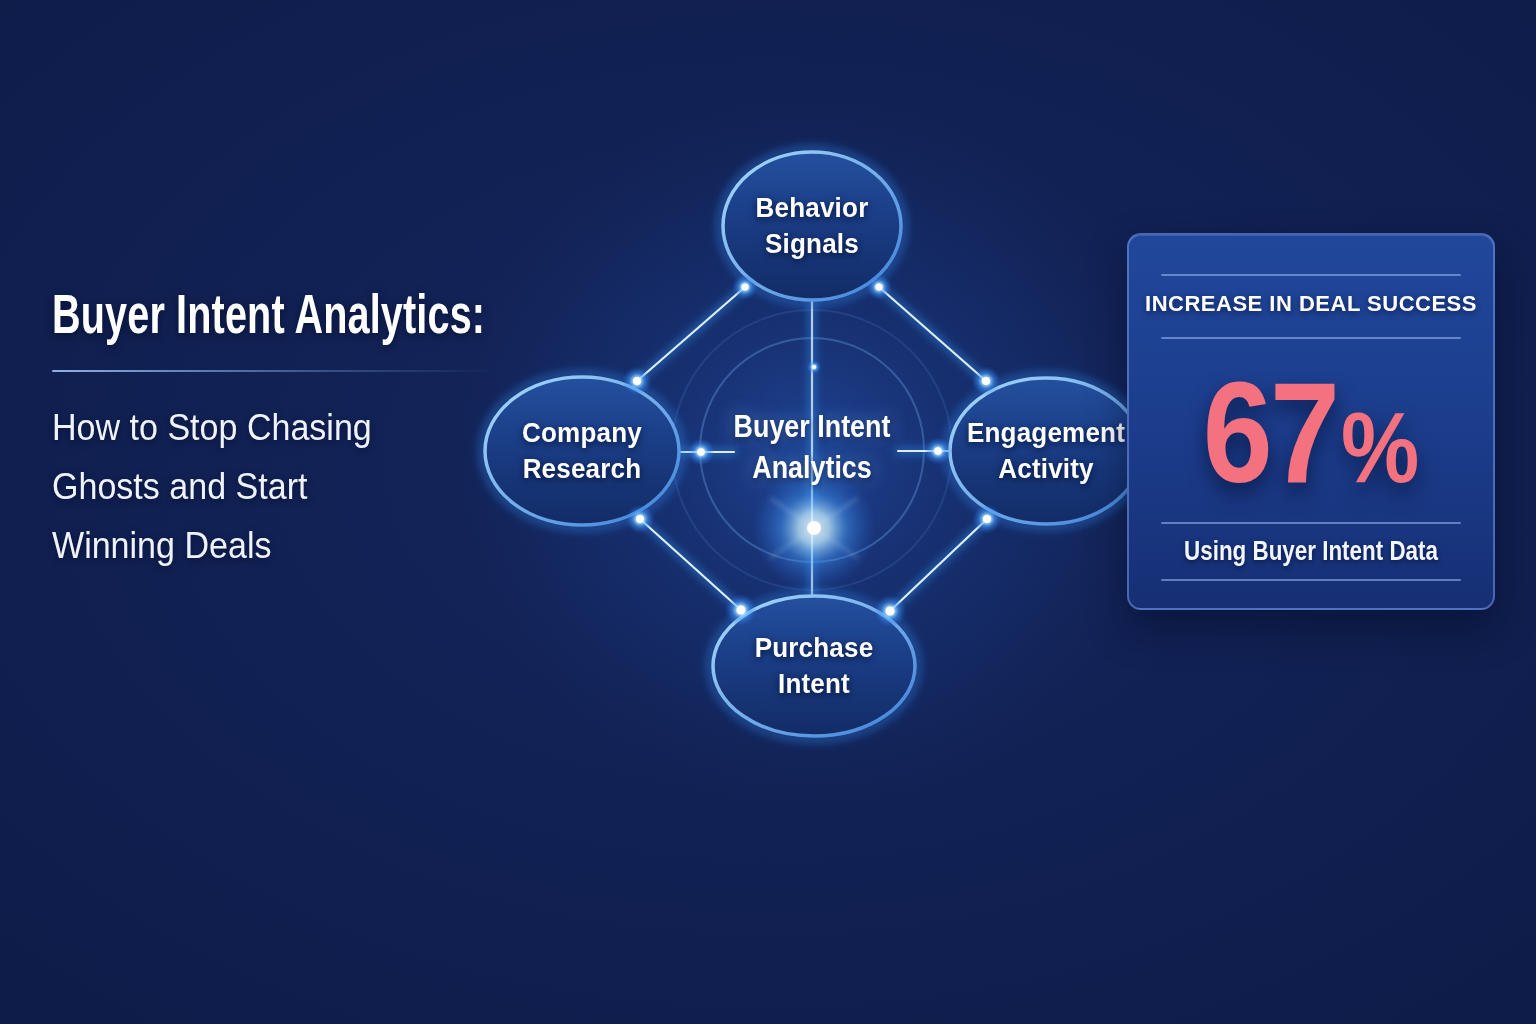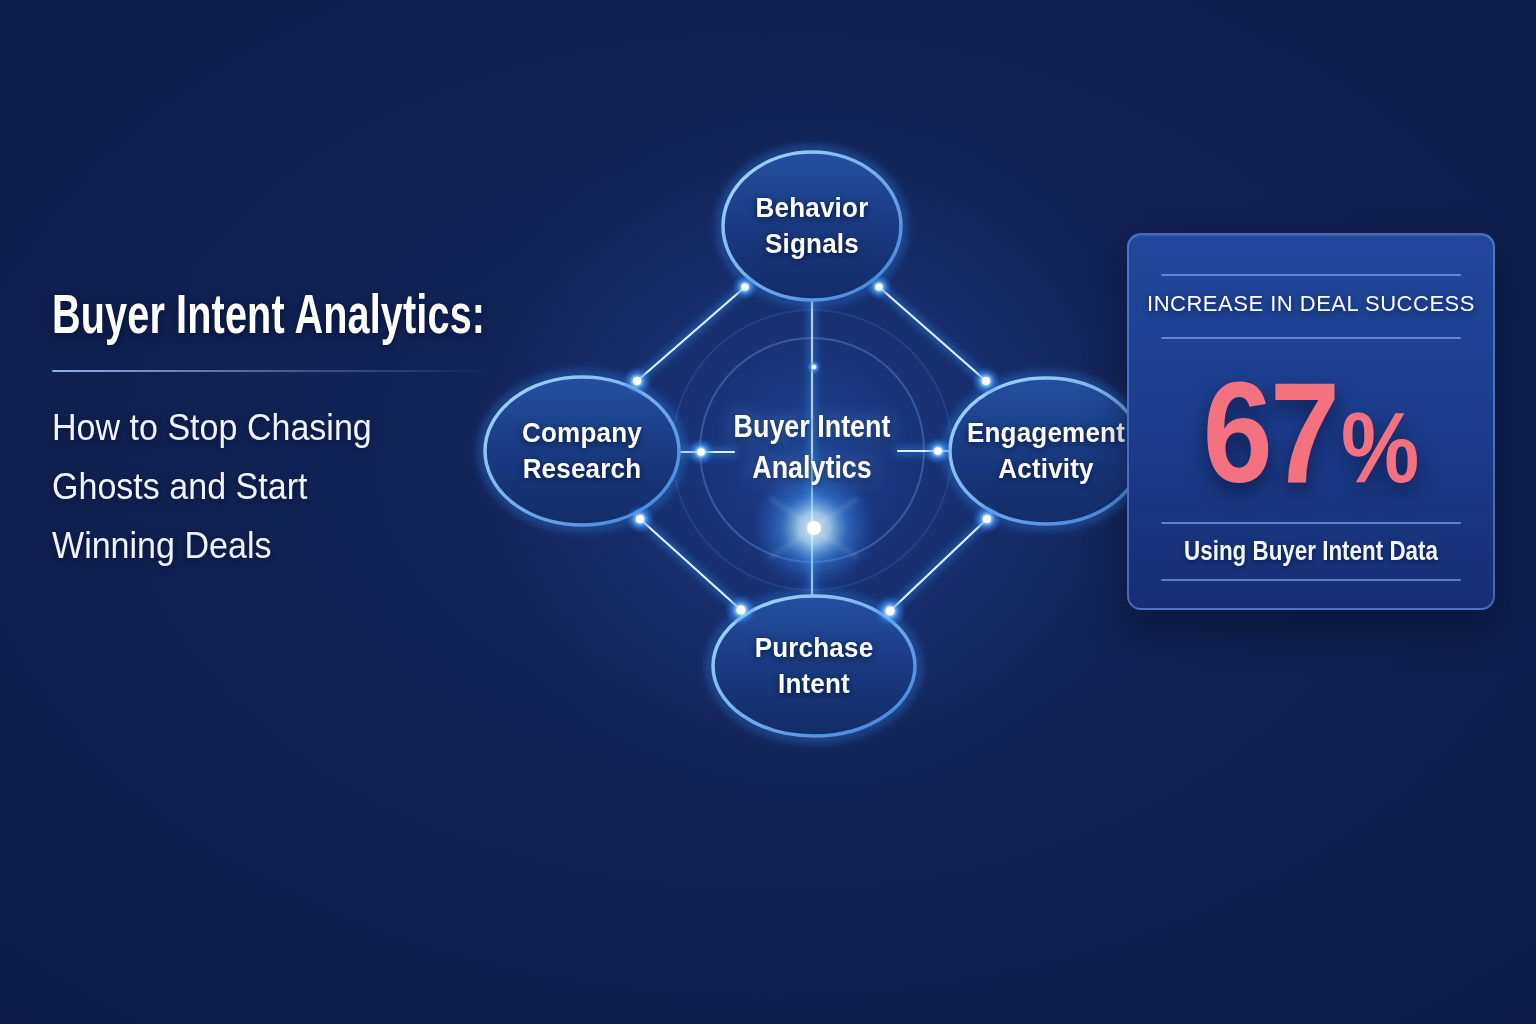--- a/index.html
+++ b/index.html
@@ -50,21 +50,21 @@
     border:2px solid rgba(125,160,235,0.5);
     box-shadow:0 18px 40px rgba(3,8,30,0.45), inset 0 1px 0 rgba(255,255,255,0.12);
     box-sizing:border-box;
   }
   .stat-divider{
     position:absolute;left:32px;width:300px;height:2px;border-radius:2px;
     background:rgba(155,190,250,0.55);
   }
   .stat-heading{
     position:absolute;top:56px;left:0;right:0;text-align:center;
-    color:#ffffff;font-size:22px;font-weight:400;letter-spacing:0.5px;
+    color:#ffffff;font-size:22px;font-weight:700;letter-spacing:0.5px;
     text-shadow:0 2px 6px rgba(2,10,40,0.6);
   }
   .stat-value-row{
     position:absolute;top:126px;left:0;right:0;
     display:flex;justify-content:center;align-items:baseline;
     color:#f4717f;font-weight:700;line-height:1;
     transform:scaleX(0.88);transform-origin:50% 50%;
     text-shadow:0 10px 22px rgba(4,10,38,0.55);
   }
   .stat-value{font-size:143px;letter-spacing:-3px;}

